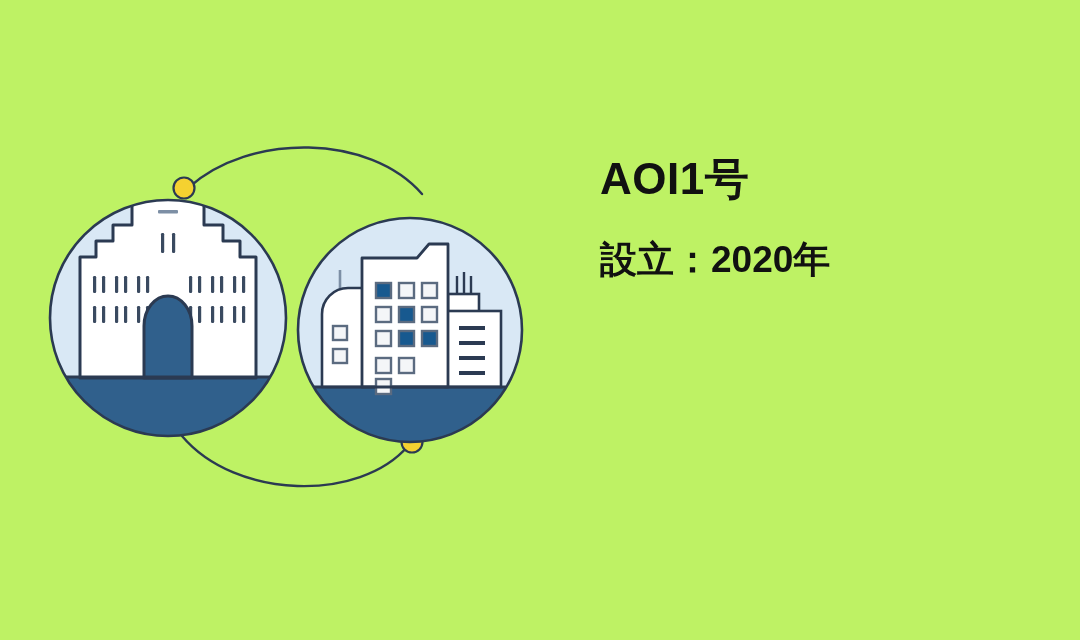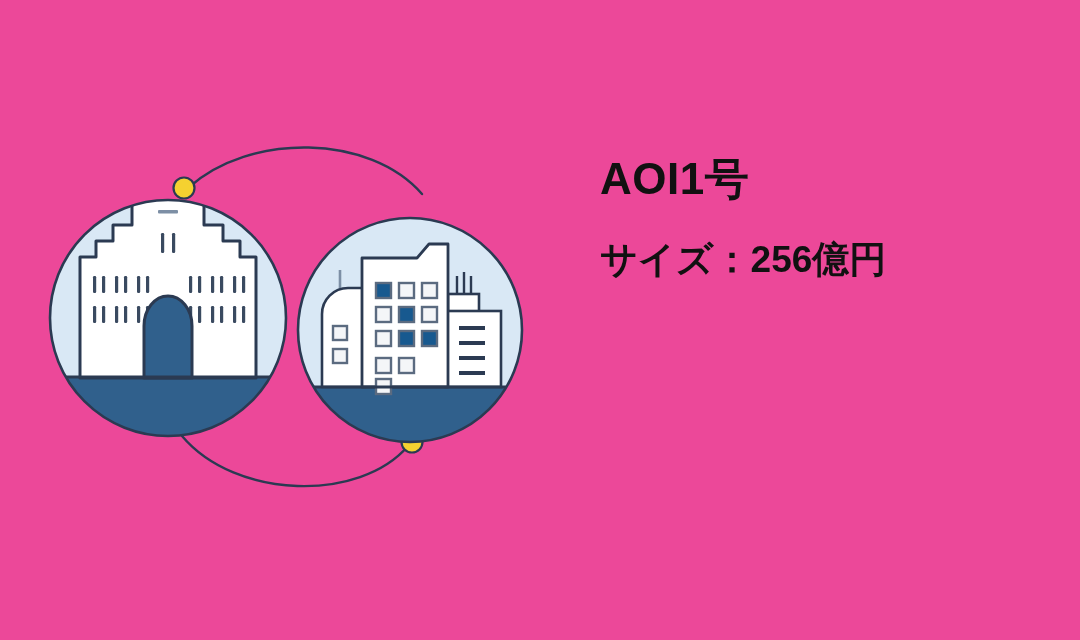--- a/index.html
+++ b/index.html
@@ -11,21 +11,21 @@
     width: 1080px;
     height: 640px;
     background: #f8f8f8;
     font-family: "Liberation Sans", "DejaVu Sans", sans-serif;
     overflow: hidden;
   }
   #card {
     position: relative;
     width: 1080px;
     height: 640px;
-    background: #ec4899;
+    background: #bef264;
     display: flex;
     flex-direction: row;
     align-items: center;
   }
   #illustration-panel {
     position: absolute;
     left: 40px;
     top: 130px;
     width: 520px;
     height: 380px;
@@ -248,20 +248,20 @@
 
         <circle cx="370" cy="200" r="112" fill="none" stroke="#2b3a52" stroke-width="2.6"></circle>
       </g>
 
     </svg>
   </div>
 
   <div id="info-panel">
     <h1 id="fund-title">AOI1号</h1>
 
-
-
     <div class="spec-row">
-      <span class="spec-label">サイズ</span><span class="spec-sep">：</span><span class="spec-value">256億円</span>
+      <span class="spec-label">設立</span><span class="spec-sep">：</span><span class="spec-value">2020年</span>
     </div>
+
+
   </div>
 
 </div>
 
 </body></html>

